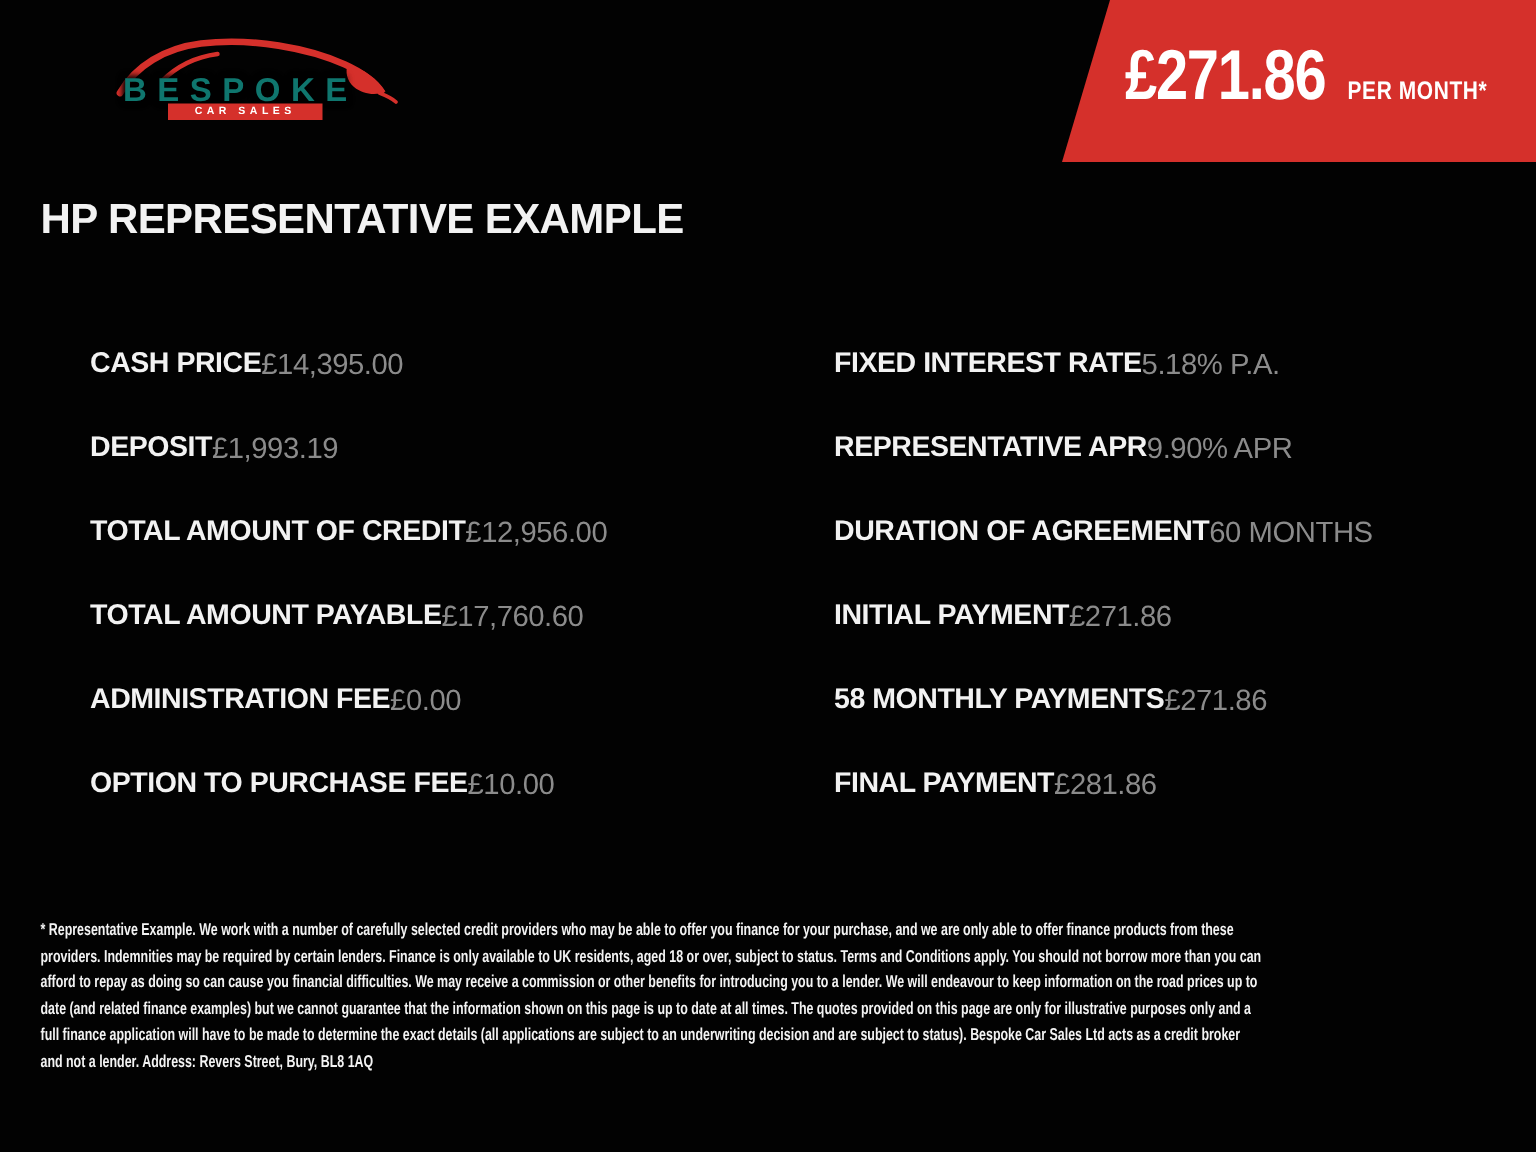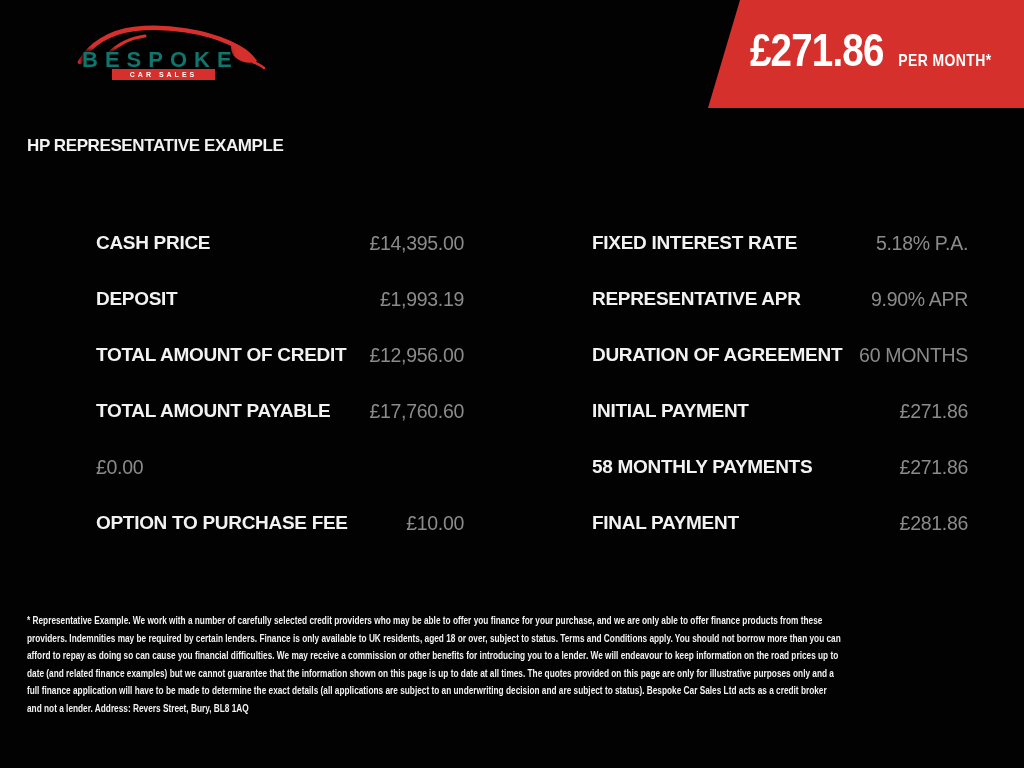--- a/index.html
+++ b/index.html
@@ -49,32 +49,30 @@
     letter-spacing:-1px;
   }
   .banner-suffix {
     font-size:17px; font-weight:700; color:#ffffff; line-height:1;
     letter-spacing:0.5px;
   }
 
   
   .page-title {
     position:absolute; left:27px; top:135px;
-    font-size:17px; font-weight:700; color:#f2f2f2;
+    font-size:28px; font-weight:700; color:#f2f2f2;
     letter-spacing:-0.4px; line-height:22px; white-space:nowrap;
   }
 
   
   .fin-col { position:absolute; top:215px; }
   .fin-col.left  { left:60px;  width:404px; }
   .fin-col.right { left:556px; width:412px; }
   .fin-row {
     height:56px; display:flex; align-items:center;
-    justify-content:space-between;
-    margin-left:36px;
   }
   .fin-label {
     font-size:19px; font-weight:700; color:#f2f2f2;
     letter-spacing:-0.3px; white-space:nowrap;
   }
   .fin-value {
     font-size:19.5px; font-weight:400; color:#8b8b8b;
     letter-spacing:-0.3px; white-space:nowrap;
   }
 
@@ -123,20 +121,21 @@
   </div>
   <div class="fin-row">
     <span class="fin-label">TOTAL AMOUNT OF CREDIT</span>
     <span class="fin-value">£12,956.00</span>
   </div>
   <div class="fin-row">
     <span class="fin-label">TOTAL AMOUNT PAYABLE</span>
     <span class="fin-value">£17,760.60</span>
   </div>
   <div class="fin-row">
+    <span class="fin-label">ADMINISTRATION FEE</span>
     <span class="fin-value">£0.00</span>
   </div>
   <div class="fin-row">
     <span class="fin-label">OPTION TO PURCHASE FEE</span>
     <span class="fin-value">£10.00</span>
   </div>
 </div>
 
 <div class="fin-col right">
   <div class="fin-row">

